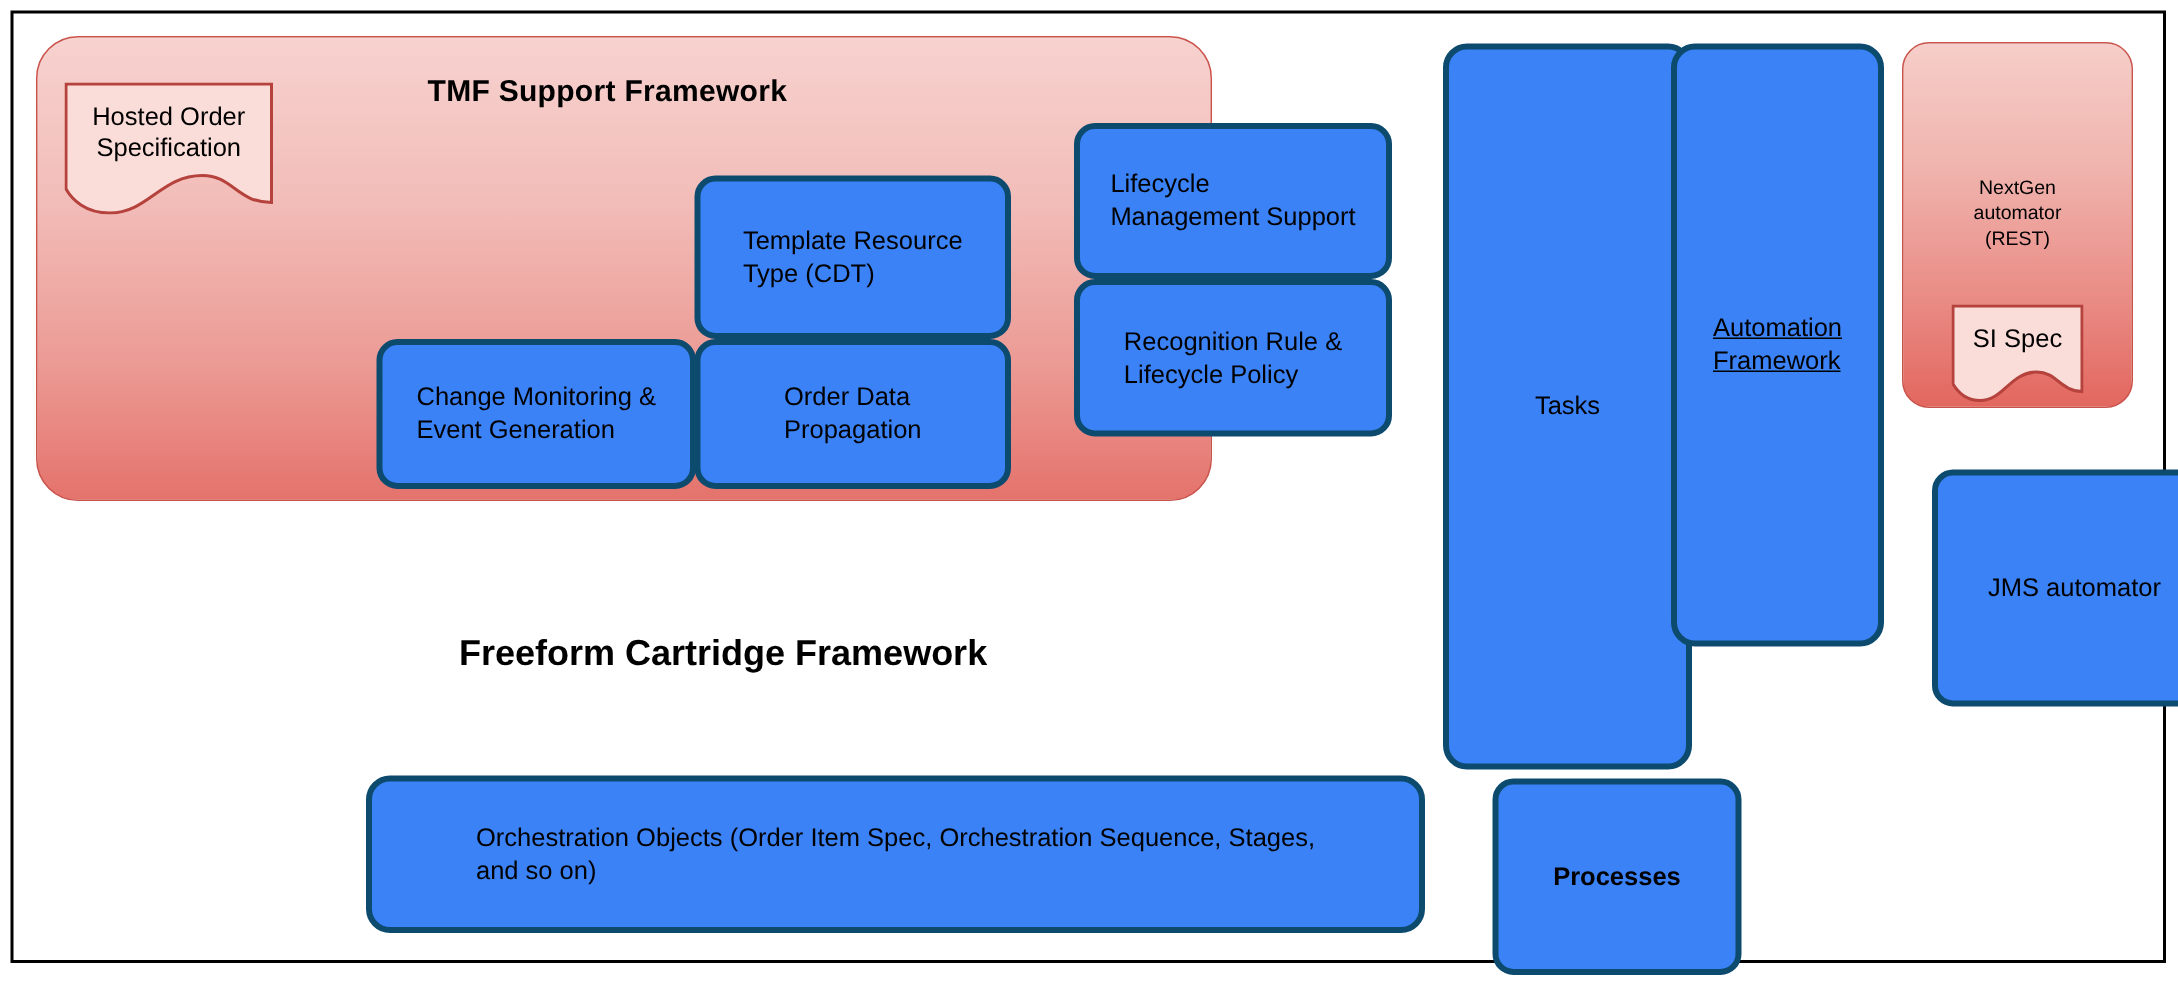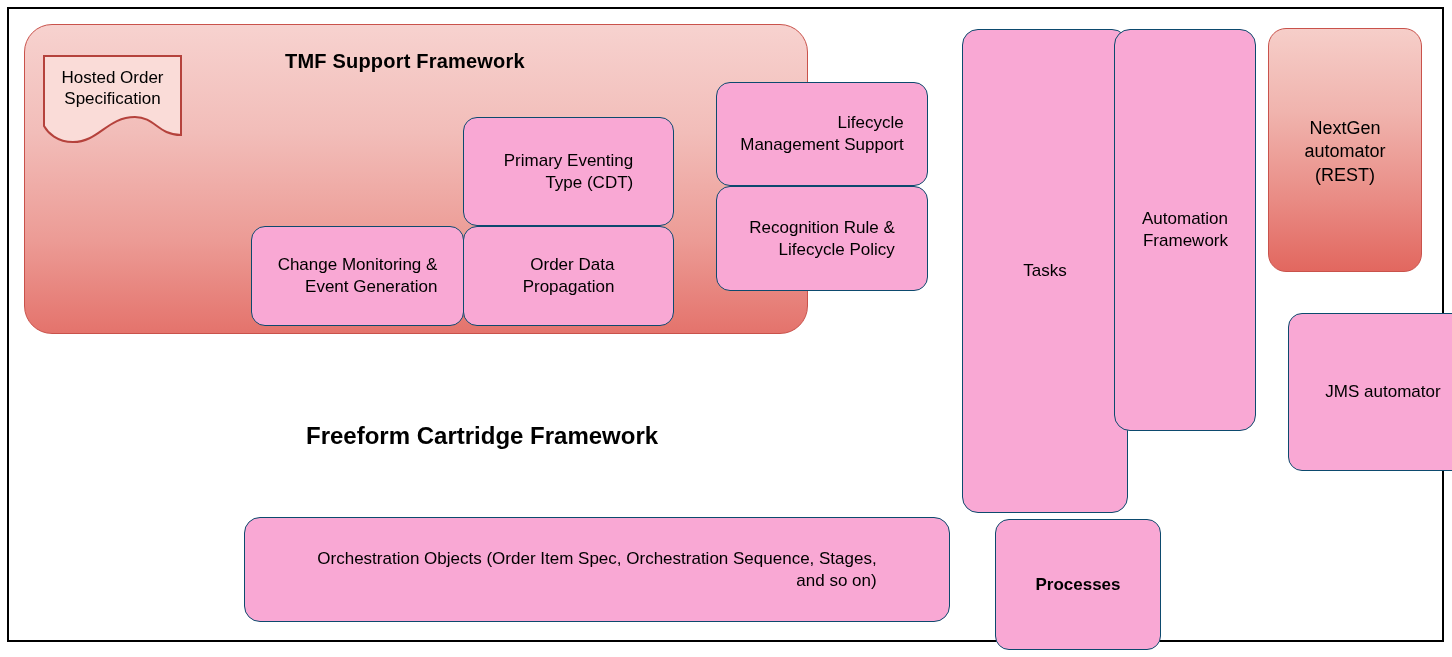--- a/index.html
+++ b/index.html
@@ -57,27 +57,27 @@
     top: 422px;
     font-size: 24px;
     font-weight: bold;
     color: #000000;
     white-space: nowrap;
   }
   
   .box {
     position: absolute;
     box-sizing: border-box;
-    background: #f9a8d4;
-    border: 1px solid #0c4a6e;
+    background: #3b82f6;
+    border: 4px solid #0c4a6e;
     border-radius: 14px;
     display: flex;
     align-items: center;
     justify-content: center;
-    text-align: right;
+    text-align: left;
     font-size: 17px;
     color: #000000;
     line-height: 1.28;
     padding: 4px 8px;
   }
   .box.tall { border-radius: 16px; }
   .box.wide { border-radius: 16px; }
 
   
   .doc-shape {
@@ -109,21 +109,21 @@
     background: linear-gradient(to bottom, #f6cec9 0%, #f0b3ad 35%, #e98c85 70%, #e2675f 100%);
     border: 1px solid #c9524b;
     box-sizing: border-box;
   }
   .nextgen-label {
     position: absolute;
     left: 1268px;
     top: 117px;
     width: 154px;
     text-align: center;
-    font-size: 18px;
+    font-size: 13px;
     line-height: 1.3;
     color: #000000;
   }
 </style>
 </head>
 <body>
 
 <div id="canvas">
 
   <div class="outer-frame"></div>
@@ -135,21 +135,21 @@
     <svg viewBox="0 0 139 88" preserveAspectRatio="none">
       <path d="M1,1 L138,1 L138,80 C115,80 112,62 92,62 C64,62 56,87 30,87 C14,87 5,78 1,71 Z" fill="#fadcd8" stroke="#b5423c" stroke-width="2"></path>
     </svg>
     <div class="doc-label" style="top:12px;">
       <div>Hosted Order</div>
       <div>Specification</div>
     </div>
   </div>
 
   <div class="box" style="left:463px; top:117px; width:211px; height:109px;">
-    <span style="white-space:pre-line;">Primary Eventing
+    <span style="white-space:pre-line;">Template Resource
 Type (CDT)</span>
   </div>
 
   <div class="box" style="left:463px; top:226px; width:211px; height:100px;">
     <span style="white-space:pre-line;">Order Data
 Propagation</span>
   </div>
 
 
   <div class="box" style="left:251px; top:226px; width:213px; height:100px;">
@@ -168,32 +168,38 @@
   </div>
 
   <div class="box tall" style="left:962px; top:29px; width:166px; height:484px;">
     <span>Tasks</span>
   </div>
 
   <div class="box" style="left:995px; top:519px; width:166px; height:131px;font-weight:bold;">
     <span>Processes</span>
   </div>
 
-  <div class="box tall" style="left:1114px; top:29px; width:142px; height:402px;">
+  <div class="box tall" style="left:1114px; top:29px; width:142px; height:402px;text-decoration:underline;">
     <span style="white-space:pre-line;">Automation
 Framework</span>
   </div>
 
   <div class="nextgen-panel"></div>
   <div class="nextgen-label">
     <div>NextGen</div>
     <div>automator</div>
     <div>(REST)</div>
   </div>
 
+  <div class="doc-shape" style="left:1301px; top:203px; width:88px; height:66px;">
+    <svg viewBox="0 0 88 66" preserveAspectRatio="none">
+      <path d="M1,1 L87,1 L87,58 C73,58 70,45 57,45 C39,45 35,64 19,64 C9,64 4,58 1,53 Z" fill="#fadcd8" stroke="#b5423c" stroke-width="2"></path>
+    </svg>
+    <div class="doc-label" style="top:12px;">SI Spec</div>
+  </div>
 
   <div class="box" style="left:1288px; top:277px; width:190px; height:158px;margin-top:36px;">
     <span>JMS automator</span>
   </div>
 
   <div class="ffcf-title">Freeform Cartridge Framework</div>
 
 
 
   <div class="box wide" style="left:244px; top:517px; width:706px; height:105px;">

